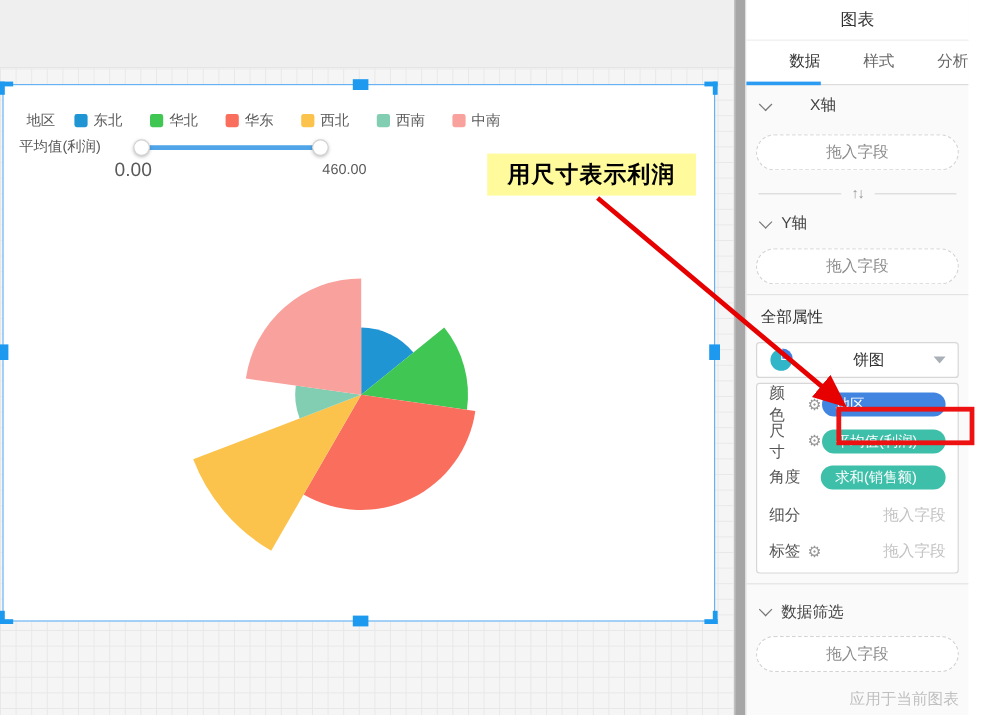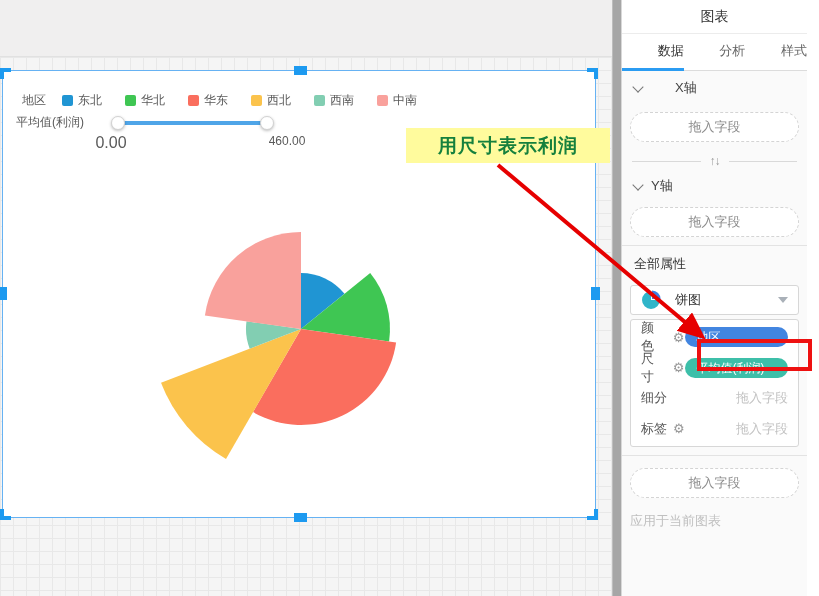--- a/index.html
+++ b/index.html
@@ -37,22 +37,22 @@
   .slider-track{position:absolute;left:120px;top:50px;width:142px;height:4px;background:#4fa5e8;border-radius:2px;cursor:pointer;}
   .thumb{position:absolute;width:14px;height:14px;border-radius:50%;background:#fff;border:1px solid #d2d2d2;box-shadow:0 1px 3px rgba(0,0,0,.25);top:45px;box-sizing:border-box;cursor:pointer;}
   .thumb-min{left:108px;}
   .thumb-max{left:257px;}
   .slider-min{position:absolute;left:88px;width:40px;top:63px;text-align:center;font-size:16px;color:#595959;}
   .slider-max{position:absolute;left:261px;width:46px;top:63px;text-align:center;font-size:12px;color:#595959;}
 
   .pie-wrap{position:absolute;left:138px;top:98px;width:320px;height:320px;}
 
   
-  .callout{position:absolute;left:406px;top:128px;width:204px;height:35px;background:#fffb9d;display:flex;align-items:center;justify-content:center;
-    font-family:"Liberation Serif",serif;font-weight:bold;font-size:19px;color:#15803d;letter-spacing:1px;z-index:30;}
+  .callout{position:absolute;left:406px;top:128px;width:174px;height:35px;background:#fffb9d;display:flex;align-items:center;justify-content:center;
+    font-family:"Liberation Serif",serif;font-weight:bold;font-size:19px;color:#000000;letter-spacing:1px;z-index:30;}
   .arrow-overlay{position:absolute;left:0;top:0;width:819px;height:596px;z-index:40;pointer-events:none;}
   .red-box{position:absolute;left:697px;top:339px;width:107px;height:24px;border:4px solid #ee1111;z-index:41;pointer-events:none;}
 
   
   .vscroll{position:absolute;left:612px;top:0;width:9px;height:596px;background:#a6a6a6;border-left:1px solid #bdbdbd;box-sizing:border-box;cursor:pointer;}
 
   
   .panel{position:absolute;left:621px;top:0;width:186px;height:596px;background:#fafafa;border-left:1px solid #d8d8d8;box-sizing:border-box;}
   .p-header{height:33px;line-height:33px;text-align:center;font-size:14px;color:#333;background:#fff;border-bottom:1px solid #ececec;}
   .p-tabs{height:37px;display:flex;background:#fff;border-bottom:1px solid #dcdcdc;box-sizing:border-box;}
@@ -61,29 +61,29 @@
   .p-tab.active::after{content:"";position:absolute;left:0;right:0;bottom:-1px;height:3px;background:#2b9cf2;}
   .p-body{position:absolute;left:0;right:0;top:70px;bottom:0;padding:0 8px;box-sizing:border-box;}
   .sec-head{display:flex;align-items:center;font-size:13px;color:#444;height:16px;margin-left:4px;cursor:pointer;}
   .chev{width:7px;height:7px;border-left:1.6px solid #777;border-bottom:1.6px solid #777;transform:rotate(-45deg);margin-right:9px;margin-top:-3px;}
   .drop-pill{height:28px;border:1px dashed #d4d4d4;border-radius:15px;background:#fff;text-align:center;line-height:28px;font-size:13px;color:#8c8c8c;cursor:pointer;}
   .divider{display:flex;align-items:center;color:#999;font-size:12px;height:16px;margin:0 2px;}
   .divider::before,.divider::after{content:"";flex:1;border-top:1px solid #d9d9d9;}
   .divider span{margin:0 9px;letter-spacing:-1px;}
   .hr{border-top:1px solid #e3e3e3;margin:0 -8px;height:0;}
   .label-row{font-size:13px;color:#333;margin-left:4px;}
-  .select-box{height:30px;background:#fff;border:1px solid #d7d7d7;border-radius:3px;display:flex;align-items:center;padding:0 10px;box-sizing:border-box;cursor:pointer;}
+  .select-box{height:30px;background:#fff;border:1px solid #d7d7d7;border-radius:3px;display:flex;align-items:center;padding:0 10px;box-sizing:border-box;cursor:pointer;gap:36px;}
   .select-text{margin-left:14px;font-size:13px;color:#333;}
   .select-caret{margin-left:auto;width:0;height:0;border-left:5px solid transparent;border-right:5px solid transparent;border-top:6px solid #a9b0b8;}
   .props-box{background:#fff;border:1px solid #d7d7d7;border-radius:3px;padding:2px 10px;}
   .prop-row{height:30.5px;display:flex;align-items:center;font-size:13px;color:#555;}
   .gear{margin-left:6px;color:#979797;font-size:13px;cursor:pointer;}
   .prop-pill{margin-left:auto;width:104px;height:20px;line-height:20px;border-radius:10px;color:#fff;font-size:12px;padding-left:12px;box-sizing:border-box;white-space:nowrap;cursor:pointer;}
   .prop-ph{margin-left:auto;color:#c3c3c3;font-size:13px;}
-  .apply-note{text-align:left;color:#c0c0c0;font-size:13px;}
+  .apply-note{text-align:right;color:#c0c0c0;font-size:13px;}
 </style>
 </head>
 <body>
 
 <div class="stage">
 
   <div class="canvas">
     <div class="topstrip"></div>
     <div class="gridbg"></div>
 
@@ -145,22 +145,22 @@
 
     <div class="callout">用尺寸表示利润</div>
   </div>
 
   <div class="vscroll"></div>
 
   <div class="panel">
     <div class="p-header">图表</div>
     <div class="p-tabs">
       <div class="p-tab active">数据</div>
+      <div class="p-tab">样式</div>
       <div class="p-tab">分析</div>
-      <div class="p-tab">样式</div>
     </div>
 
     <div class="p-body">
 
       <div class="sec-head" style="margin-top:10px;gap:24px;">
         <span class="chev"></span>
         <span>X轴</span>
       </div>
       <div class="drop-pill" style="margin-top:16px;">拖入字段</div>
 
@@ -192,32 +192,40 @@
           <span>颜色</span>
           <span class="gear">⚙</span>
           <span class="prop-pill" style="background-color: rgb(66, 133, 224);">地区</span>
         </div>
         <div class="prop-row">
           <span>尺寸</span>
           <span class="gear">⚙</span>
           <span class="prop-pill" style="background-color: rgb(61, 191, 169);">平均值(利润)</span>
         </div>
         <div class="prop-row">
+          <span>角度</span>
+          <span class="prop-pill" style="background-color: rgb(61, 191, 169);">求和(销售额)</span>
+        </div>
+        <div class="prop-row">
           <span>细分</span>
           <span class="prop-ph">拖入字段</span>
         </div>
         <div class="prop-row">
           <span>标签</span>
           <span class="gear">⚙</span>
           <span class="prop-ph">拖入字段</span>
         </div>
       </div>
 
       <div class="hr" style="margin-top:8px;"></div>
 
+      <div class="sec-head" style="margin-top:15px;">
+        <span class="chev"></span>
+        <span>数据筛选</span>
+      </div>
       <div class="drop-pill" style="margin-top:12px;">拖入字段</div>
       <div class="apply-note" style="margin-top:14px;">应用于当前图表</div>
 
     </div>
   </div>
 
   <svg class="arrow-overlay">
     <defs>
       <marker id="ah" markerWidth="7" markerHeight="7" refX="2.5" refY="3" orient="auto">
         <path d="M0,0 L7,3 L0,6 Z" fill="#e60000"></path>

